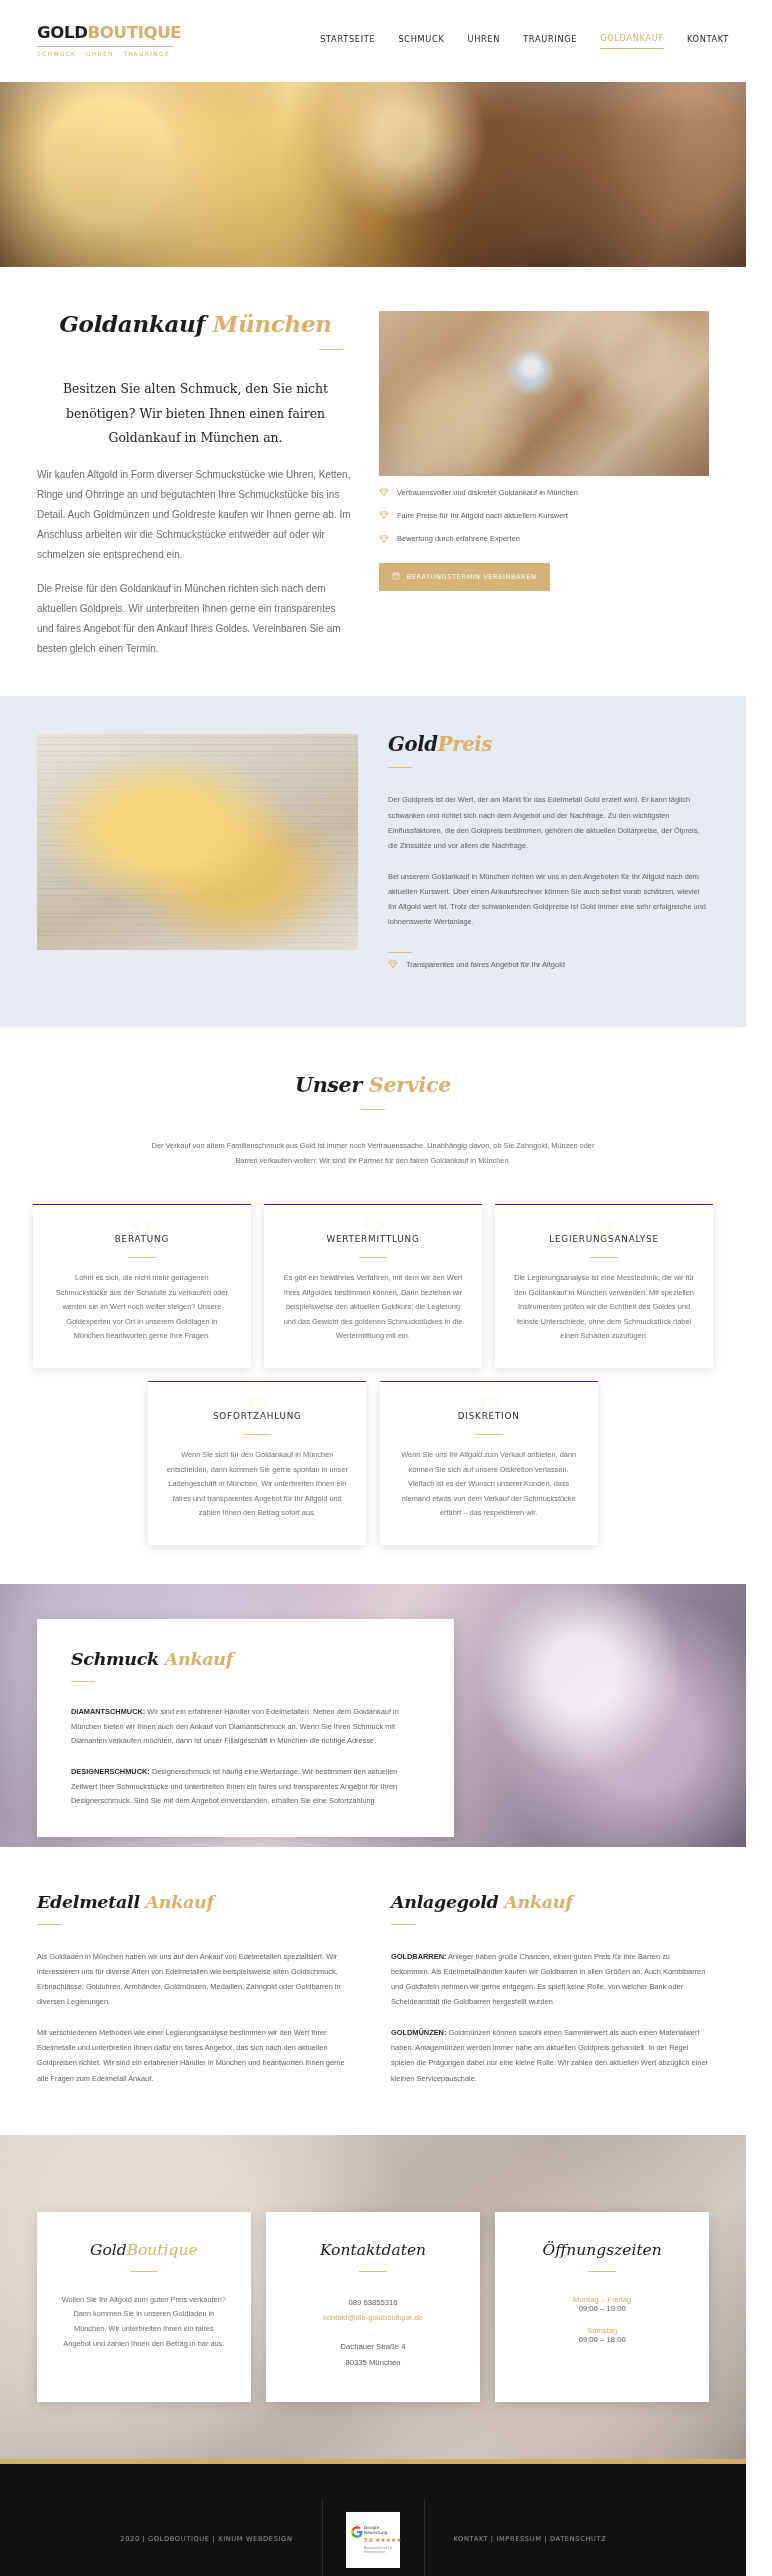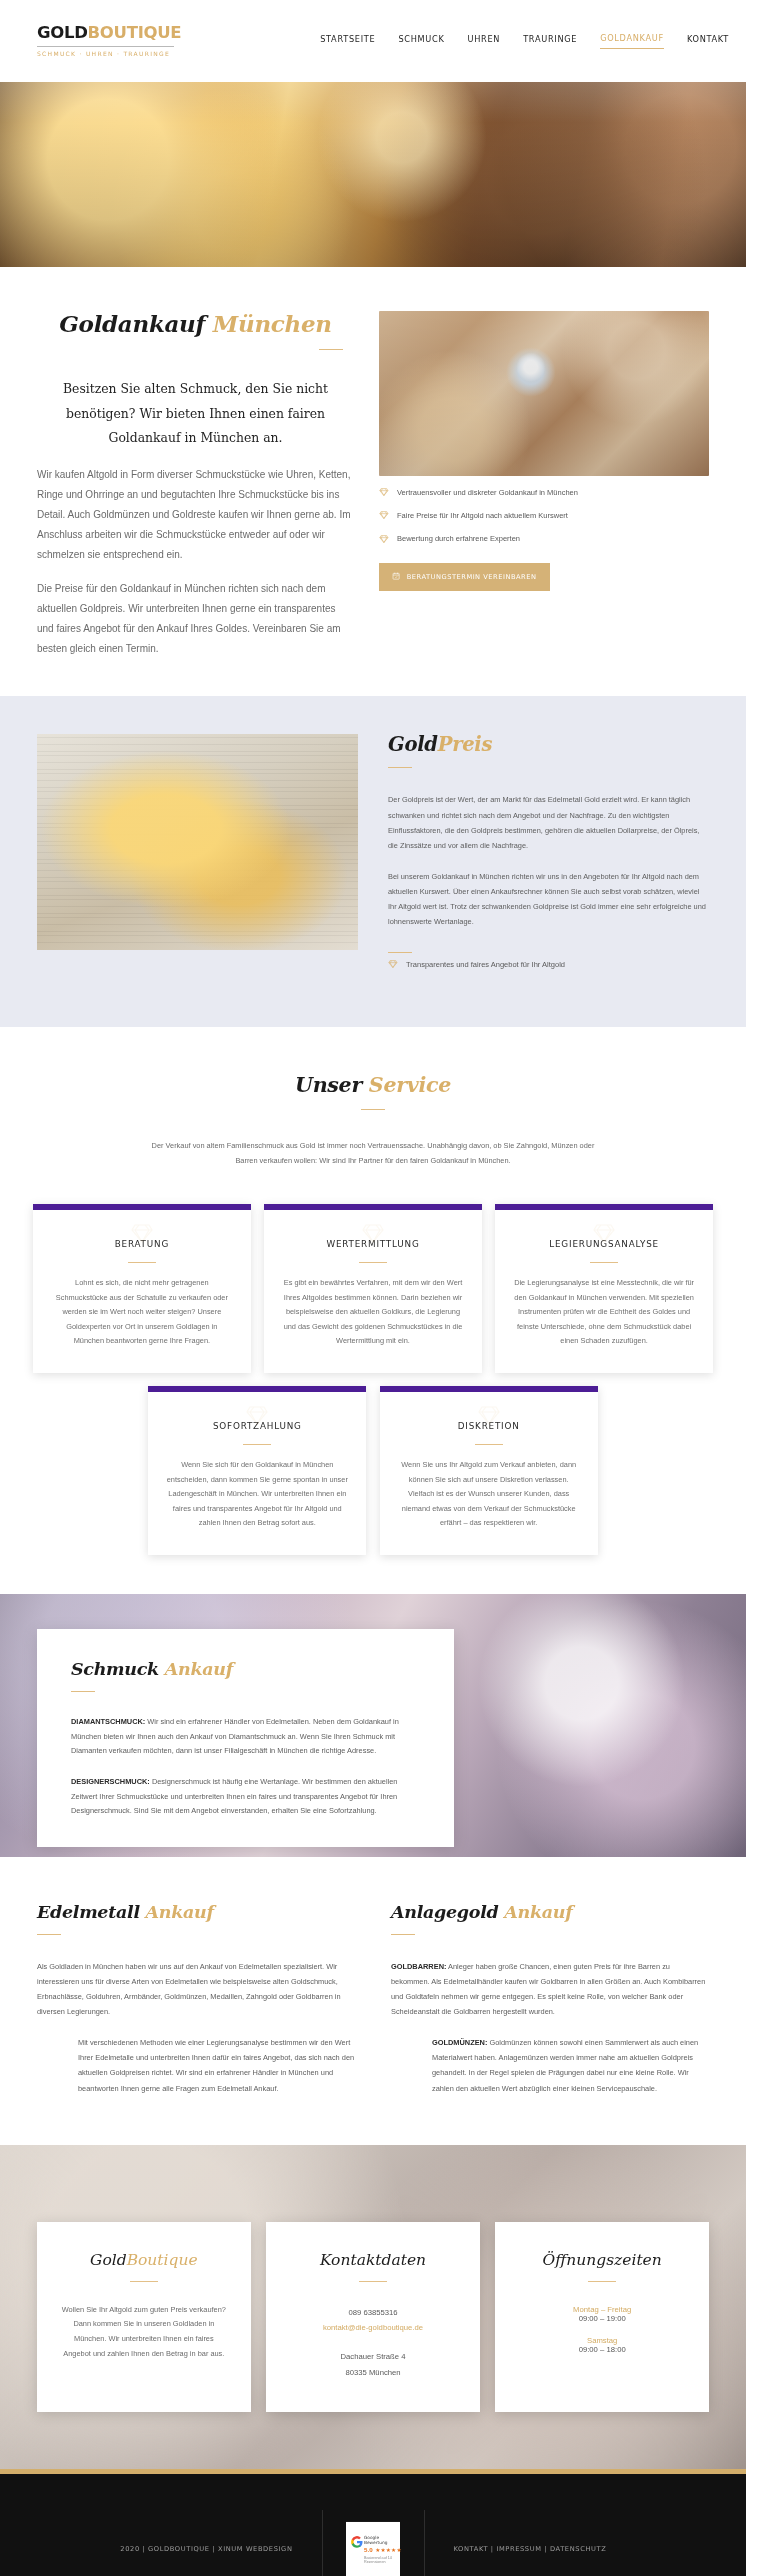--- a/index.html
+++ b/index.html
@@ -76,21 +76,21 @@
       linear-gradient(160deg,#e7e3da 0%, #d6cfc0 35%, #c9bda6 60%, #e3ddd2 100%);}
   .preis-right{width:340px;}
   .preis-para{font-size:7.4px;line-height:2.05;color:#5d5d5d;margin-top:24px;}
   .preis-para + .preis-para{margin-top:15.5px;}
 
   
   .sec-service{background:#fff;padding:47px 0 39px 0;}
   .service-intro{width:443px;margin:0 auto;text-align:center;}
   .service-sub{font-size:7.4px;line-height:2.05;color:#6b6b6b;margin-top:28px;}
   .cards-row{display:flex;justify-content:center;gap:13.4px;margin-top:36px;padding:0 33px;}
-  .card{background:#fff;border-top:6px solid #4c1d95;box-shadow:0 1.5px 9.3px rgba(0,0,0,.13);
+  .card{background:#fff;border-top:1px solid #4c1d95;box-shadow:0 1.5px 9.3px rgba(0,0,0,.13);
         padding:29px 17.5px 25px 17.5px;text-align:center;position:relative;}
   .card-w3{width:218px;}
   .cards-row-2{display:flex;justify-content:center;gap:13.4px;margin-top:12.4px;}
   .card-title{font-size:8.8px;letter-spacing:0.8px;color:#2b2b2b;font-family:"DejaVu Sans", sans-serif;}
   .card-rule{width:28px;height:1px;background:#e3c089;margin:13.4px auto 0 auto;}
   .card-body{font-size:7.4px;line-height:1.95;color:#6f6f6f;margin-top:13px;}
   .card-watermark{position:absolute;top:11.3px;left:50%;transform:translateX(-50%);opacity:.085;}
 
   
   .sec-schmuck{position:relative;height:263px;overflow:hidden;
@@ -102,21 +102,21 @@
   .schmuck-card{position:absolute;left:37px;top:35px;width:417px;background:#fff;padding:30px 34px 28px 34px;
     box-shadow:0 3.1px 15.5px rgba(0,0,0,.14);}
   .schmuck-para{font-size:7.4px;line-height:2.0;color:#5d5d5d;margin-top:23px;}
   .schmuck-para + .schmuck-para{margin-top:15.5px;}
   .strong-lbl{font-weight:700;color:#2a2a2a;}
 
   
   .sec-two{background:#fff;padding:45px 37px 49px 37px;display:flex;gap:36px;}
   .col-half{width:330px;}
   .two-para{font-size:7.4px;line-height:2.05;color:#5d5d5d;margin-top:24px;}
-  .two-para + .two-para{margin-top:15.5px;margin-left:41px;}
+  .two-para + .two-para{margin-top:15.5px;}
 
   
   .sec-footcards{position:relative;padding:77px 37px 62px 37px;overflow:hidden;
     background:
       radial-gradient(circle at 20% 30%, rgba(230,222,214,.85) 0 16%, rgba(0,0,0,0) 40%),
       radial-gradient(circle at 74% 62%, rgba(205,192,184,.8) 0 14%, rgba(0,0,0,0) 38%),
       linear-gradient(135deg,#d9d2cb 0%, #cbc2bb 28%, #b6aaa4 52%, #d3cac3 74%, #9e928c 100%);}
   .sec-footcards:after{content:"";position:absolute;left:0;right:0;bottom:0;height:5.2px;background:#d3ae6b;}
   .footcards{display:flex;gap:15.5px;justify-content:center;position:relative;z-index:2;}
   .fcard{background:#fff;width:223px;padding:29px 24px 32px 24px;text-align:center;box-shadow:0 3.1px 13.4px rgba(0,0,0,.16);}

